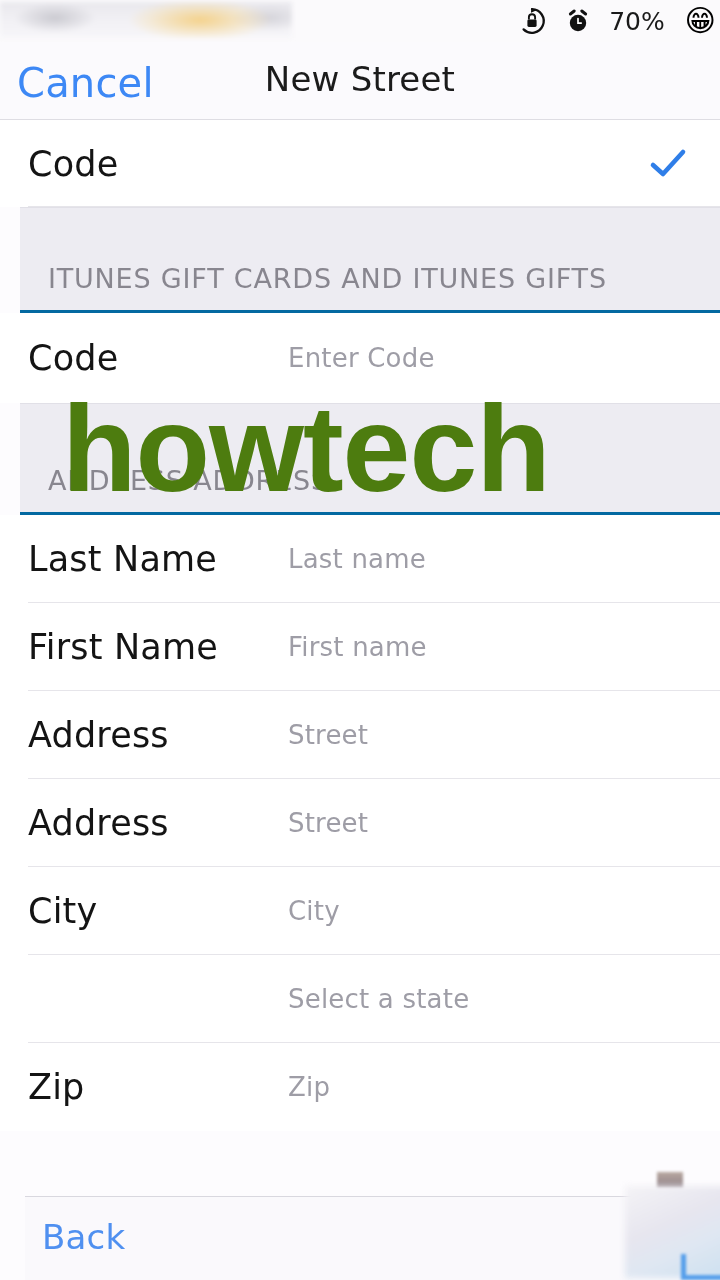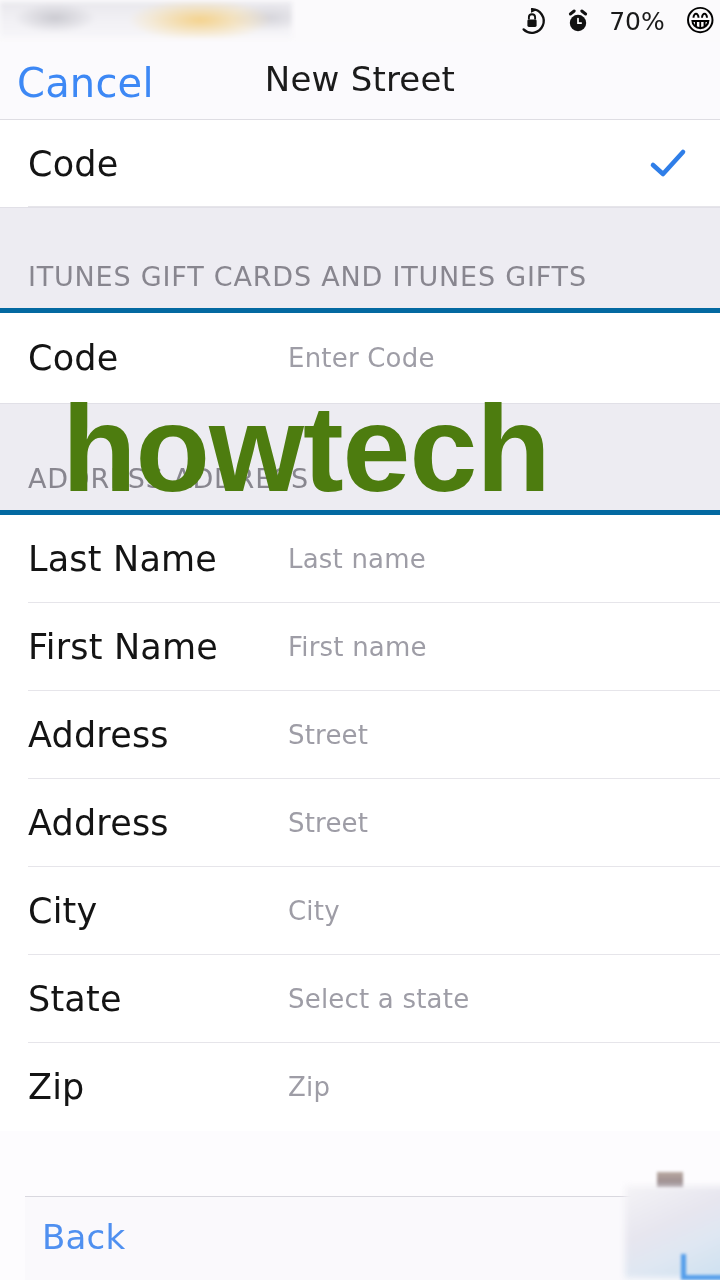--- a/index.html
+++ b/index.html
@@ -104,22 +104,22 @@
   }
   .row-check {
     position:absolute; right:32px;
     width:40px; height:40px;
   }
 
   .section-head {
     position:relative;
     background:#edecf2;
     border-top:1px solid #e1e0e7;
-    border-bottom:5px solid #0369a1;
-    display:flex; align-items:flex-end;
+    border-bottom:3px solid #0369a1;
+    display:flex; align-items:flex-end;margin-left:20px;
   }
   .section-head .sh-text {
     position:absolute; left:28px; bottom:16px;
     font-size:27px; color:#88868f;
     letter-spacing:.8px;
     white-space:nowrap;
   }
 
   
   .bottombar {
@@ -251,21 +251,20 @@
       <div class="row-sep"></div>
     </div>
 
     <div class="row">
       <span class="row-label">City</span>
       <span class="row-value">City</span>
       <div class="row-sep"></div>
     </div>
 
     <div class="row">
-      <span class="row-label">State</span>
       <span class="row-value">Select a state</span>
       <div class="row-sep"></div>
     </div>
 
     <div class="row">
       <span class="row-label">Zip</span>
       <span class="row-value">Zip</span>
     </div>
 
   </div>

